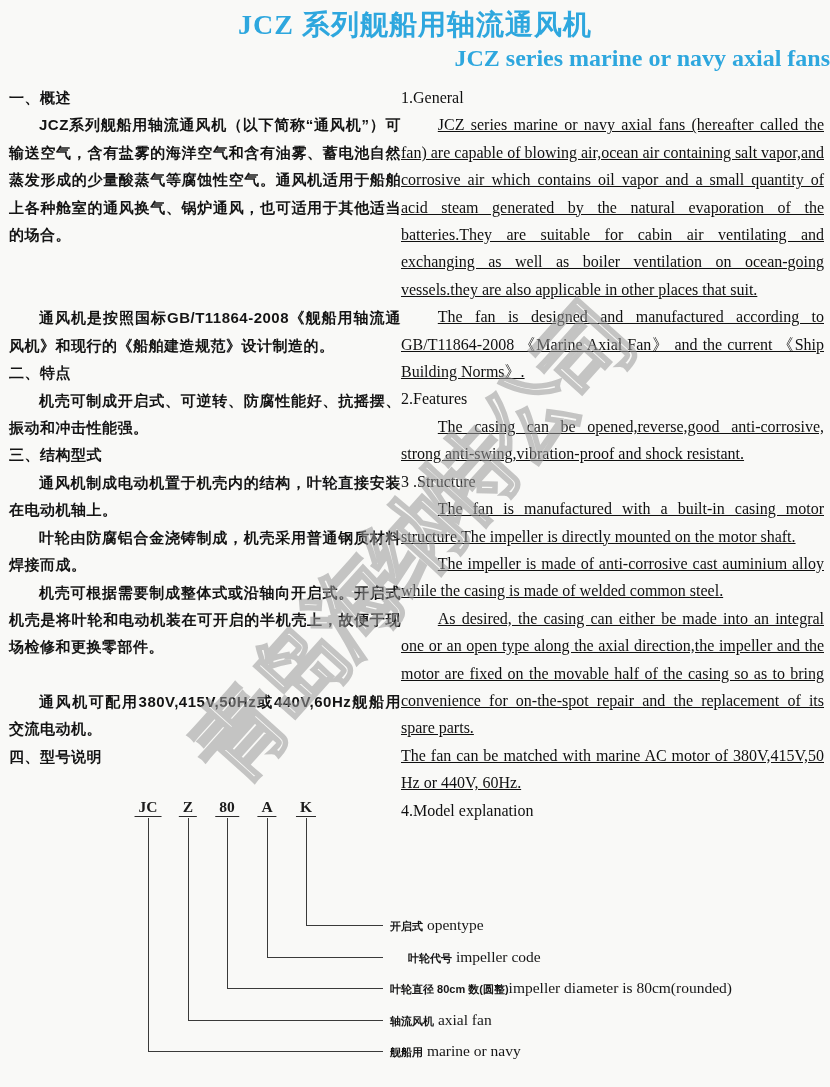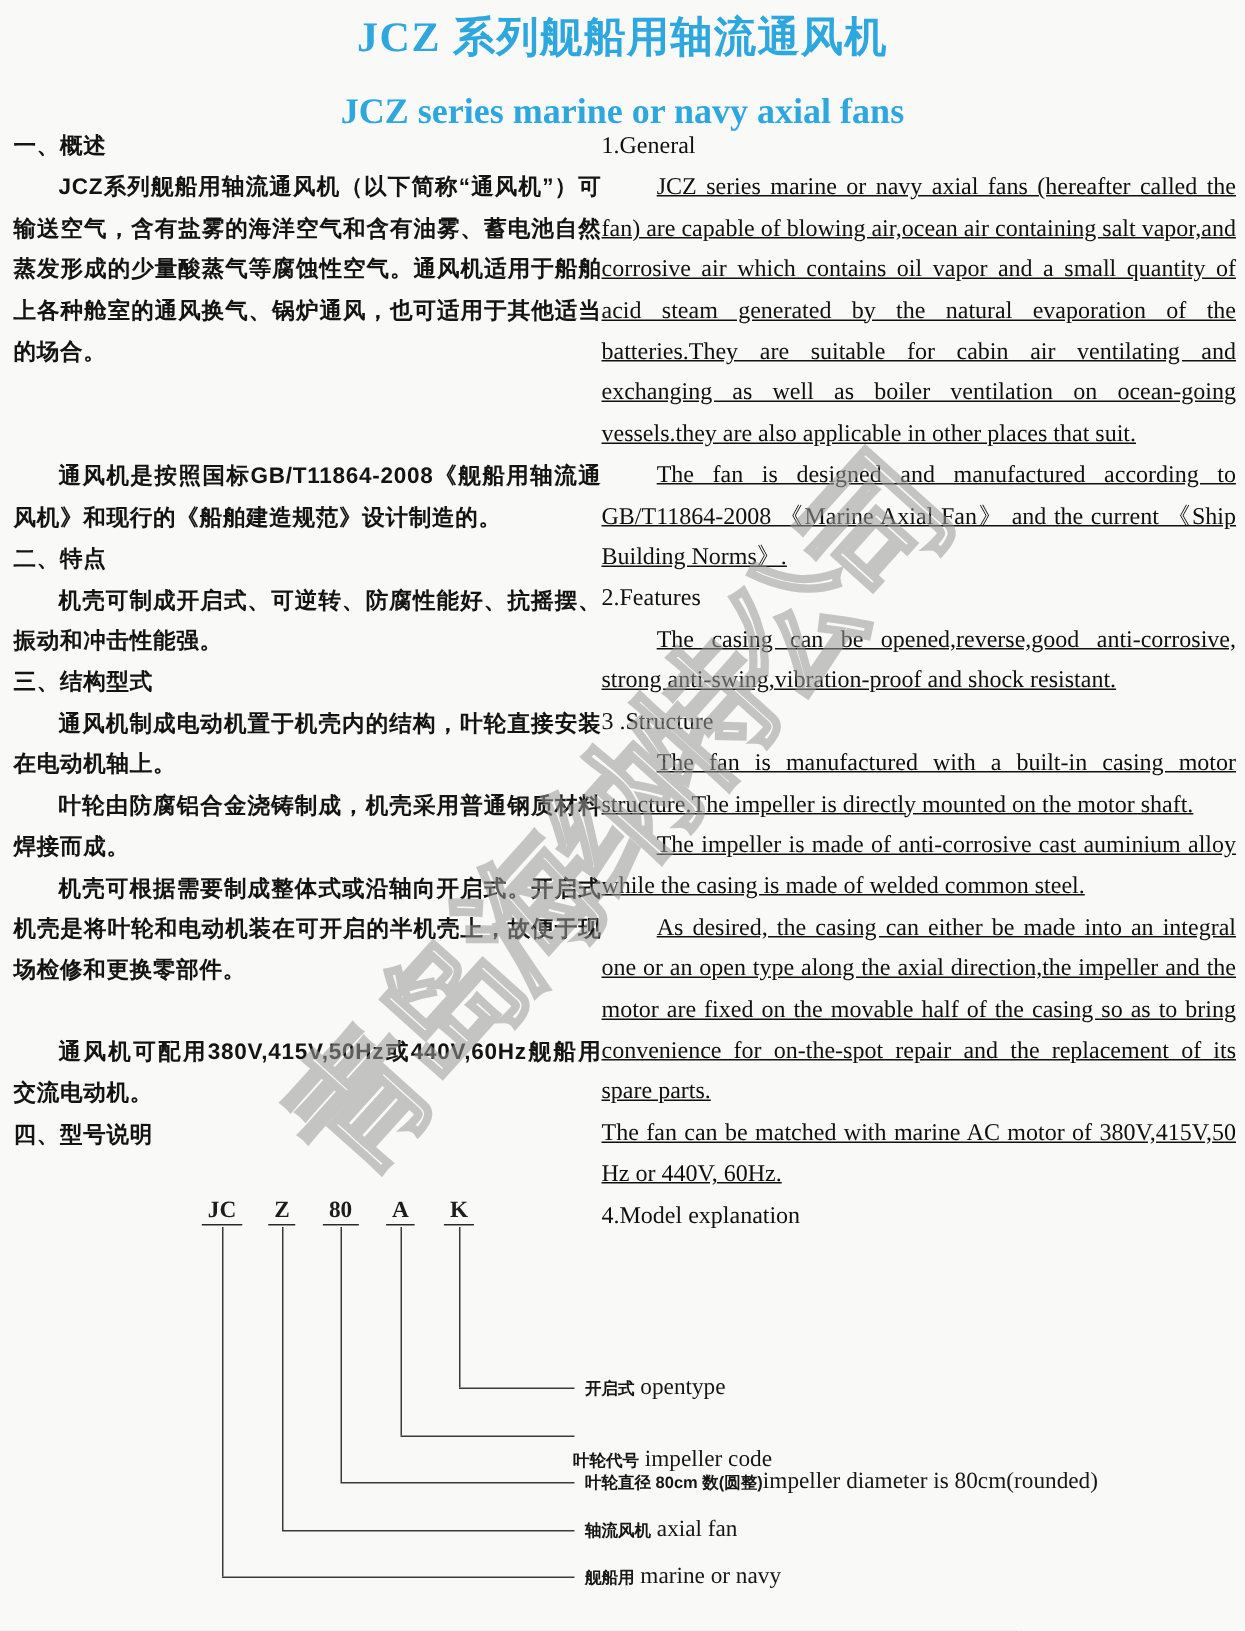--- a/index.html
+++ b/index.html
@@ -2,21 +2,21 @@
 <html><head>
 <meta charset="utf-8">
 <style>
   html,body{margin:0;padding:0;background:#e9e9e9;}
   .page{position:relative;width:830px;height:1087px;background:#f9f9f7;overflow:hidden;
         color:#161616;}
   
   .title-block{position:absolute;top:6px;left:0;width:100%;text-align:center;
                font-family:"Liberation Serif","DejaVu Serif",serif;font-weight:bold;}
   .title-zh{font-size:28px;letter-spacing:1px;}
-  .title-en{font-size:24px;margin-top:18px;}
+  .title-en{font-size:24px;margin-top:1px;text-align:right;}
   
   .cols{position:absolute;top:84px;left:0;width:100%;box-sizing:border-box;
         display:flex;padding:0 6px 0 9px;justify-content:space-between;}
   .col-left{flex:0 0 392px;width:392px;
         font-family:"Liberation Sans","DejaVu Sans",sans-serif;
         font-size:15px;line-height:27.4px;font-weight:700;text-align:justify;
         letter-spacing:0.5px;color:#141414;}
   .col-right{flex:1;font-family:"Liberation Serif","DejaVu Serif",serif;
         font-size:16px;line-height:27.4px;text-align:justify;color:#101010;}
   .zh-h{font-weight:800;}
@@ -95,19 +95,19 @@
       <div class="vline" style="left: 188px; top: 28px; height: 202px;"></div>
       <div class="hline" style="left: 188px; top: 230px; width: 195px;"></div>
       <div class="dlabel" style="left: 390px; top: 219px;"><span class="lbl-zh">轴流风机</span><span class="lbl-en"> axial fan</span></div>
       <span class="code" style="left: 227px; top: 8px;">80</span>
       <div class="vline" style="left: 227px; top: 28px; height: 170px;"></div>
       <div class="hline" style="left: 227px; top: 198px; width: 156px;"></div>
       <div class="dlabel" style="left: 390px; top: 187px;"><span class="lbl-zh">叶轮直径 80cm 数(圆整)</span><span class="lbl-en">impeller diameter is 80cm(rounded)</span></div>
       <span class="code" style="left: 267px; top: 8px;">A</span>
       <div class="vline" style="left: 267px; top: 28px; height: 139px;"></div>
       <div class="hline" style="left: 267px; top: 167px; width: 116px;"></div>
-      <div class="dlabel" style="left: 382px; top: 156px; margin-top: 16px;"><span class="lbl-zh">叶轮代号</span><span class="lbl-en"> impeller code</span></div>
+      <div class="dlabel" style="left: 408px; top: 156px;"><span class="lbl-zh">叶轮代号</span><span class="lbl-en"> impeller code</span></div>
       <span class="code" style="left: 306px; top: 8px;">K</span>
       <div class="vline" style="left: 306px; top: 28px; height: 107px;"></div>
       <div class="hline" style="left: 306px; top: 135px; width: 77px;"></div>
       <div class="dlabel" style="left: 390px; top: 124px;"><span class="lbl-zh">开启式</span><span class="lbl-en"> opentype</span></div>
     </div>
 </div>
 
 </body></html>

